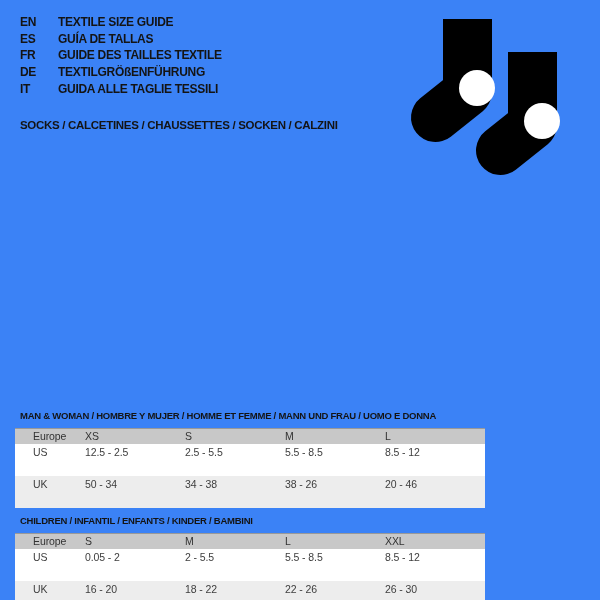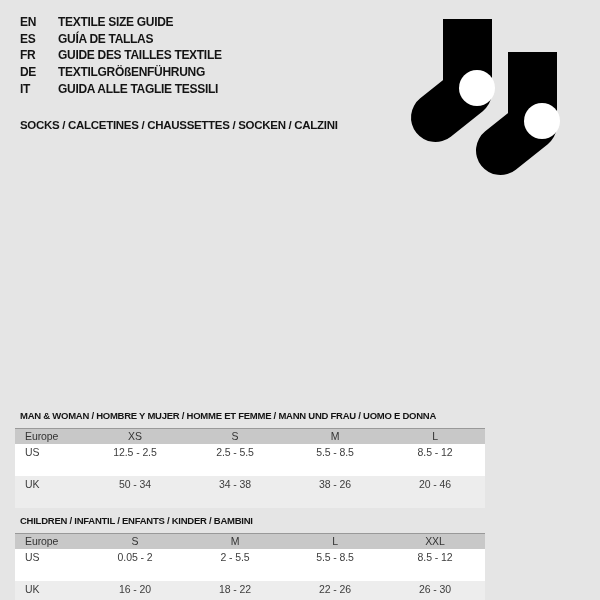--- a/index.html
+++ b/index.html
@@ -1,21 +1,21 @@
 <!DOCTYPE html>
 <html style="--accent_black: #000000; --text_dark: #141414; --text_header: #333333; --text_table: #3d3d3d; --header_bg: #c8c8c8; --header_border: #999999; --row_alt_bg: #ededed;"><head>
 <meta charset="utf-8">
 <style>
   html,body { margin:0; padding:0; }
   body {
     width:600px; height:600px; background:#ffffff;
     font-family:"Liberation Sans", sans-serif;
     -webkit-font-smoothing:antialiased;
   }
-  .canvas { position:relative; width:600px; height:600px; overflow:hidden; background:#e5e5e5; }
+  .canvas { position:relative; width:600px; height:600px; overflow:hidden; background:#3b82f6; }
 
   
   .lang-list { position:absolute; left:20px; top:14px; }
   .lang-row { display:flex; height:16.6px; align-items:center; }
   .lang-code, .lang-text {
     font-weight:bold; font-size:12px; letter-spacing:-0.3px;
     color:var(--text_dark,#141414); white-space:nowrap;
   }
   .lang-code { width:38px; }
 
@@ -46,22 +46,22 @@
     height:32px; line-height:16px;
     font-size:10.5px; color:var(--text_table,#3d3d3d);
   }
   .thead {
     background:var(--header_bg,#c8c8c8);
     border-top:1px solid var(--header_border,#999999);
     height:15px; line-height:15px; color:var(--text_header,#333333);
   }
   .row-even { background:#ffffff; }
   .row-odd  { background:var(--row_alt_bg,#ededed); }
-  .tc { text-align:center; letter-spacing:-0.1px; white-space:nowrap; }
-  .tc.first { text-align:left; padding-left:10px; }
+  .tc { text-align:left; letter-spacing:-0.1px; white-space:nowrap; }
+  .tc.first { text-align:left; padding-left:18px; }
 </style>
 </head>
 <body>
 
 <div class="canvas">
 
   <div class="lang-list">
     <div class="lang-row">
       <span class="lang-code">EN</span>
       <span class="lang-text">TEXTILE SIZE GUIDE</span>

